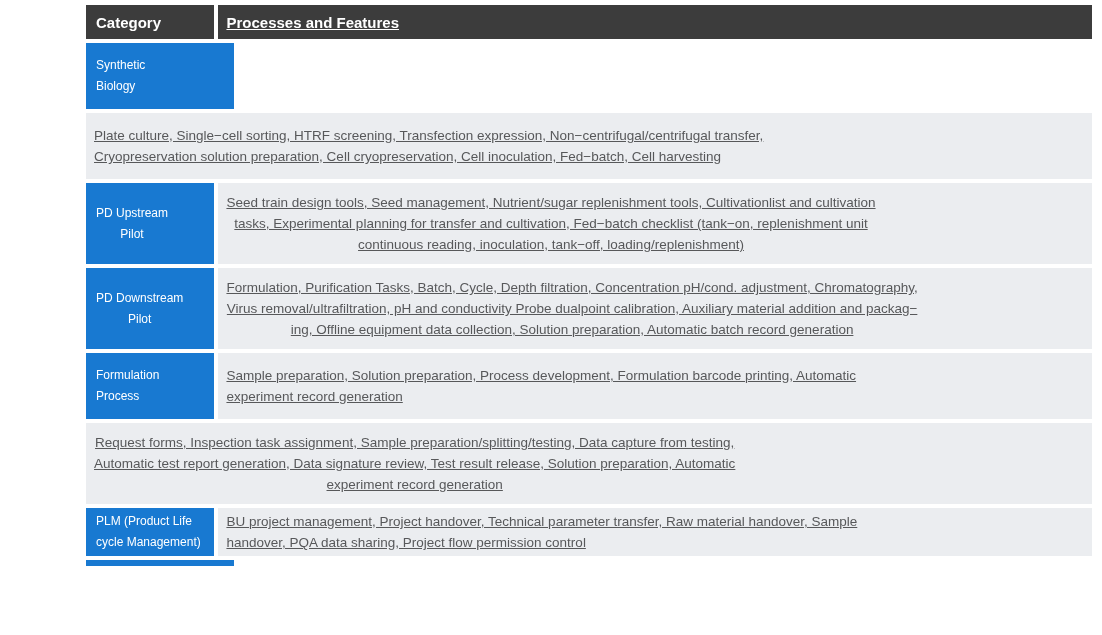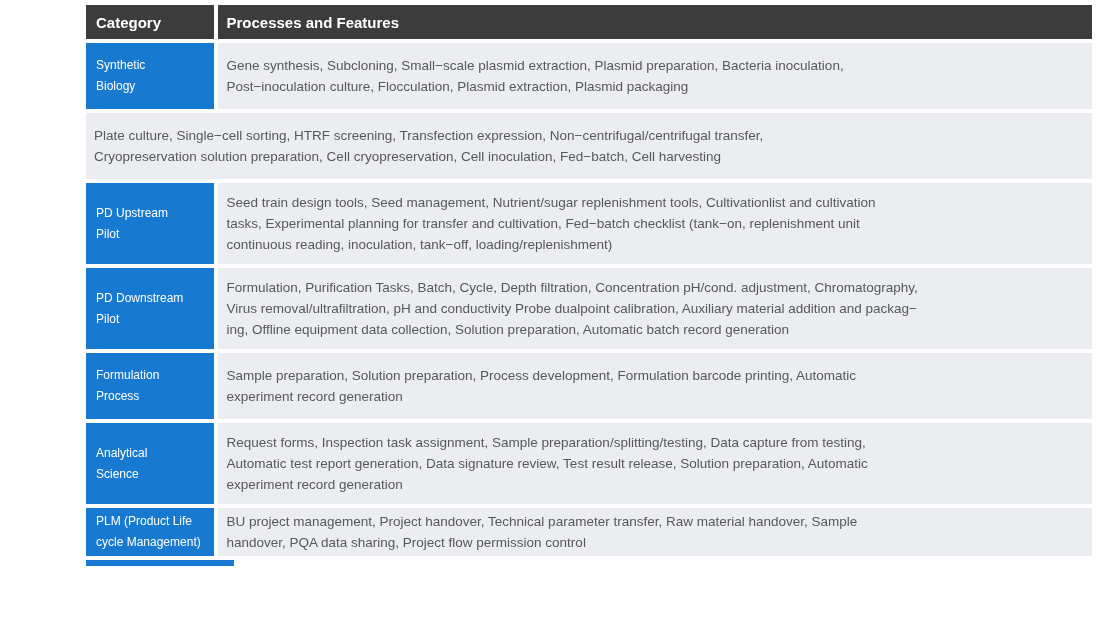--- a/index.html
+++ b/index.html
@@ -40,31 +40,32 @@
     font-size: 12px;
     line-height: 21px;
   }
   .feat {
     width: 1022px;
     background: var(--feat-bg);
     color: var(--feat-text);
     padding: 0 12px 0 8px;
     font-size: 13.5px;
     line-height: 21px;
+    text-decoration: underline;
   }
   .pre { white-space: pre-line; }
   .header .cat, .header .feat {
     background: var(--header-bg);
     color: #ffffff;
     font-weight: bold;
     font-size: 15px;
   }
   .h-header { height: 34px; }
   .h2  { height: 66px; }
-  .h3  { height: 81px; }
+  .h3  { height: 81px; text-align: center; }
   .h2s { height: 48px; }
   .sliver {
     width: 148px;
     height: 6px;
     background: var(--cat-bg);
   }
 </style>
 </head>
 <body>
 
@@ -76,24 +77,20 @@
     </div>
     <div class="cell feat">
       <span>Processes and Features</span>
     </div>
   </div>
 
   <div class="row h2">
     <div class="cell cat">
       <span class="pre">Synthetic
 Biology</span>
-    </div>
-    <div class="cell feat">
-      <span class="pre">Gene synthesis, Subcloning, Small−scale plasmid extraction, Plasmid preparation, Bacteria inoculation,
-Post−inoculation culture, Flocculation, Plasmid extraction, Plasmid packaging</span>
     </div>
   </div>
 
 
   <div class="row h2">
     <div class="cell feat">
       <span class="pre">Plate culture, Single−cell sorting, HTRF screening, Transfection expression, Non−centrifugal/centrifugal transfer,
 Cryopreservation solution preparation, Cell cryopreservation, Cell inoculation, Fed−batch, Cell harvesting</span>
     </div>
   </div>
@@ -127,24 +124,20 @@
       <span class="pre">Formulation
 Process</span>
     </div>
     <div class="cell feat">
       <span class="pre">Sample preparation, Solution preparation, Process development, Formulation barcode printing, Automatic
 experiment record generation</span>
     </div>
   </div>
 
   <div class="row h3">
-    <div class="cell cat">
-      <span class="pre">Analytical
-Science</span>
-    </div>
     <div class="cell feat">
       <span class="pre">Request forms, Inspection task assignment, Sample preparation/splitting/testing, Data capture from testing,
 Automatic test report generation, Data signature review, Test result release, Solution preparation, Automatic
 experiment record generation</span>
     </div>
   </div>
 
   <div class="row h2s">
     <div class="cell cat">
       <span class="pre">PLM (Product Life

